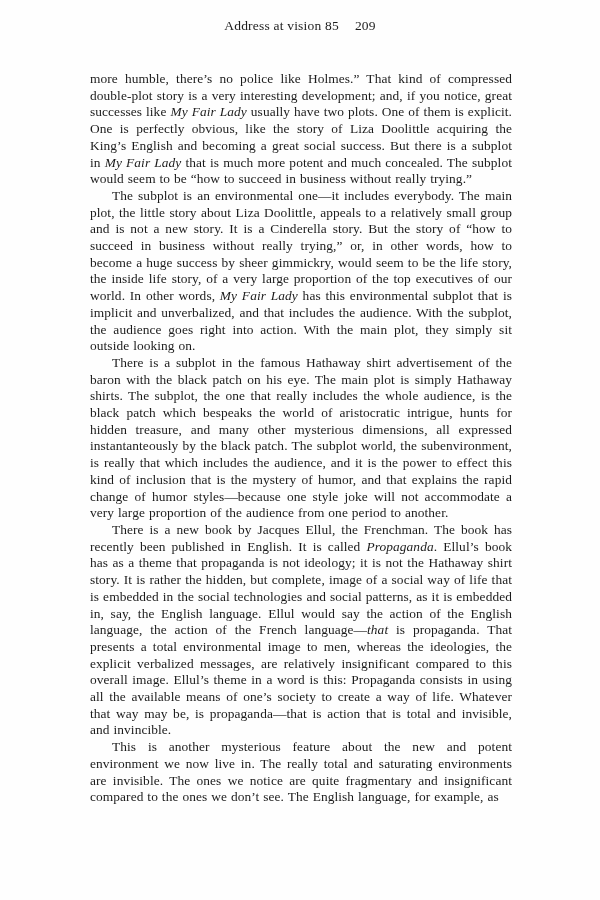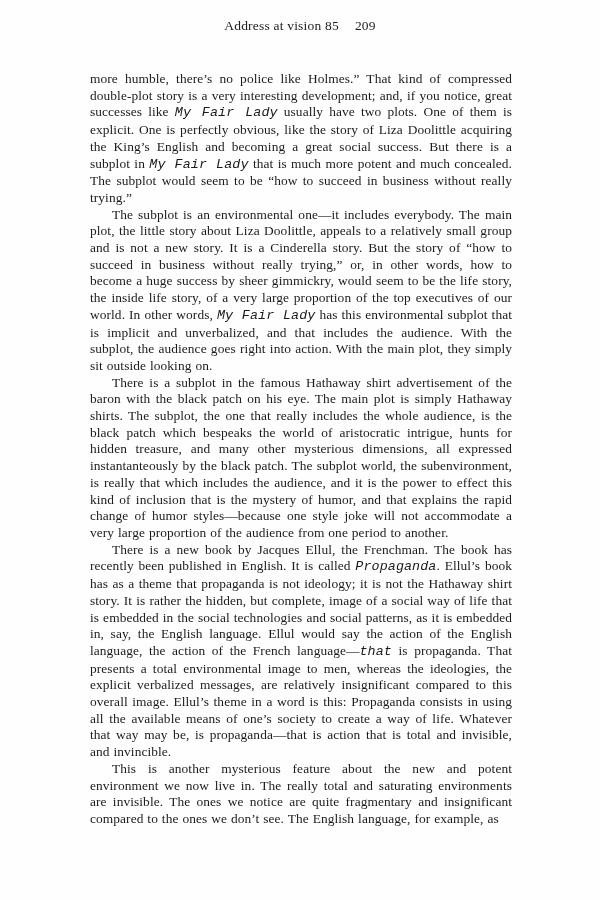--- a/index.html
+++ b/index.html
@@ -51,21 +51,20 @@
   }
   .body-text p {
     margin: 0;
     padding: 0;
   }
   .body-text p.indent {
     text-indent: 22px;
   }
   .body-text i {
     font-style: italic;
-    font-family: Liberation Mono, monospace;
   }
 </style>
 </head>
 <body>
 
 <div class="page">
   <header class="running-head">
     <span class="head-title">Address at vision 85</span><span class="head-page">209</span>
   </header>
 

